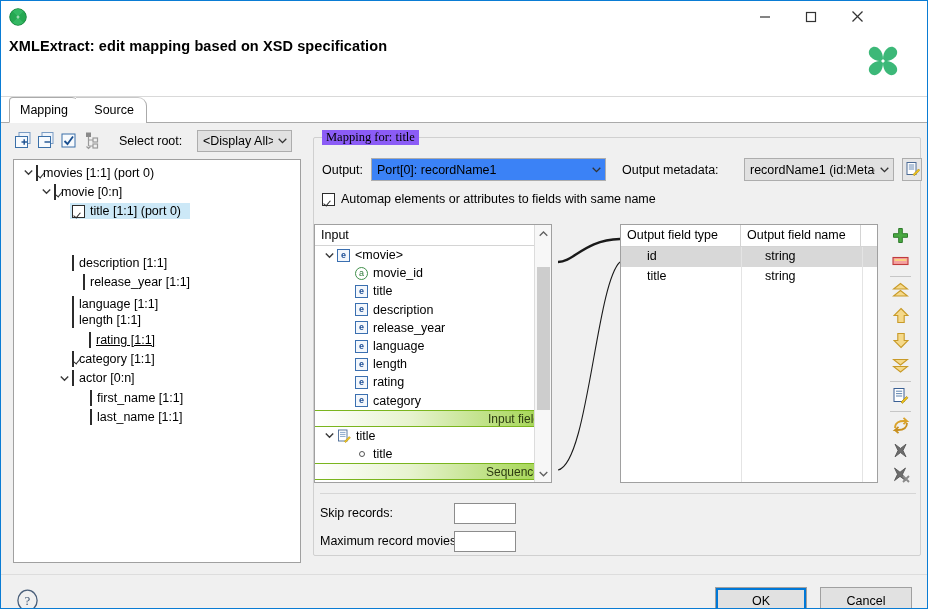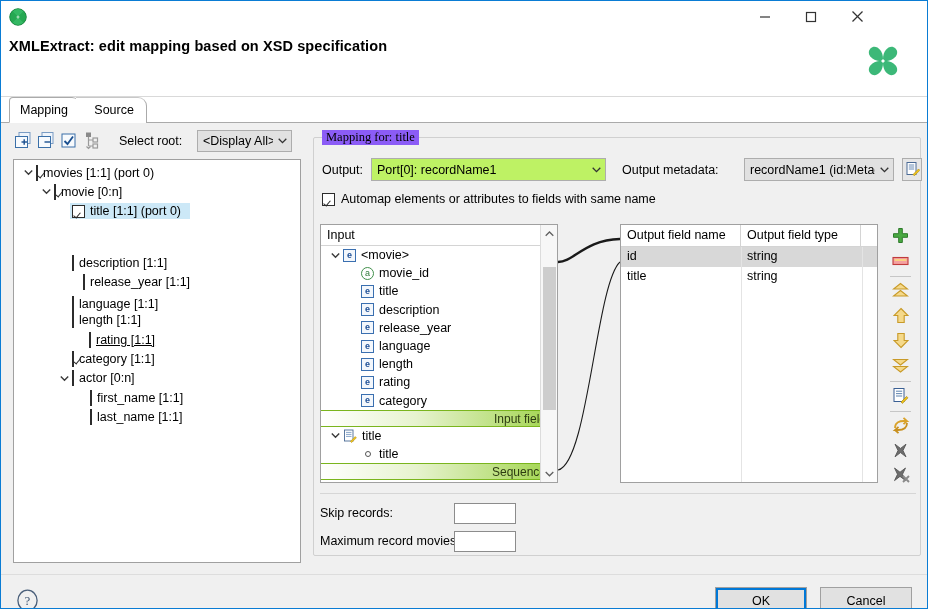--- a/index.html
+++ b/index.html
@@ -226,21 +226,21 @@
 
   #row-output {
     position: absolute; left: 0; top: 20px; width: 608px; height: 26px;
   }
   #lbl-output {
     position: absolute; left: 8px; top: 5px; font-size: 12.5px;
   }
   #combo-output {
     position: absolute; left: 57px; top: 0;
     width: 235px; height: 23px;
-    background: #bef264; border: 1px solid #adadad;
+    background: #3b82f6; border: 1px solid #adadad;
     display: flex; align-items: center; cursor: default;
   }
   #combo-output .cv { flex:1; padding-left: 5px; font-size: 12.5px; overflow: hidden; white-space: nowrap; }
   #lbl-outmeta {
     position: absolute; left: 308px; top: 5px; font-size: 12.5px; white-space: nowrap;
   }
   #combo-outmeta {
     position: absolute; left: 430px; top: 0;
     width: 150px; height: 23px;
     background: #e1e1e1; border: 1px solid #adadad;
@@ -270,21 +270,21 @@
     width: 3px; height: 6px;
     border-right: 1.6px solid #2b2b2b;
     border-bottom: 1.6px solid #2b2b2b;
     transform: rotate(40deg);
   }
   #automap-label { font-size: 12.5px; white-space: nowrap; }
 
   
   #input-panel {
     position: absolute;
-    left: 6px; top: 86px;
+    left: 0; top: 86px;
     width: 238px; height: 259px;
     background: #ffffff;
     border: 1px solid #a0a0a0;
     overflow: hidden;
   }
   #input-head {
     height: 21px;
     border-bottom: 1px solid #d4d4d4;
     display: flex; align-items: center;
     padding-left: 6px;
@@ -403,21 +403,21 @@
   .oh.c3 { flex: 1; }
   .orow { display: flex; height: 20px; cursor: default; }
   .orow.sel { background: #d8d8d8; }
   .orow .oc {
     font-size: 12.5px;
     line-height: 19px;
     padding-left: 6px;
     white-space: nowrap;
     overflow: hidden;
   }
-  .oc.c1 { width: 120px; }
+  .oc.c1 { width: 120px; margin-left: 20px; }
   .oc.c2 { width: 120px; }
   #out-grid-lines {
     position: absolute; left: 0; top: 22px; bottom: 0; width: 100%;
     pointer-events: none;
   }
   #out-grid-lines span {
     position: absolute; top: 0; bottom: 0; width: 1px; background: #e4e4e4;
   }
 
   
@@ -800,22 +800,22 @@
           </div>
         </div>
 
         <svg id="connectors" viewBox="0 0 62 259" preserveAspectRatio="none">
           <path d="M0 38 C16 38 26 16 62 15" fill="none" stroke="#1a1a1a" stroke-width="2.3"></path>
           <path d="M0 246 C30 240 38 60 62 38" fill="none" stroke="#1a1a1a" stroke-width="1.1"></path>
         </svg>
 
         <div id="output-panel">
           <div id="out-header">
+            <div class="oh c2">Output field type</div>
             <div class="oh c1">Output field name</div>
-            <div class="oh c2">Output field type</div>
             <div class="oh c3"></div>
           </div>
           <div id="out-body">
               <div class="orow sel">
                 <div class="oc c1">id</div>
                 <div class="oc c2">string</div>
               </div>
               <div class="orow">
                 <div class="oc c1">title</div>
                 <div class="oc c2">string</div>

